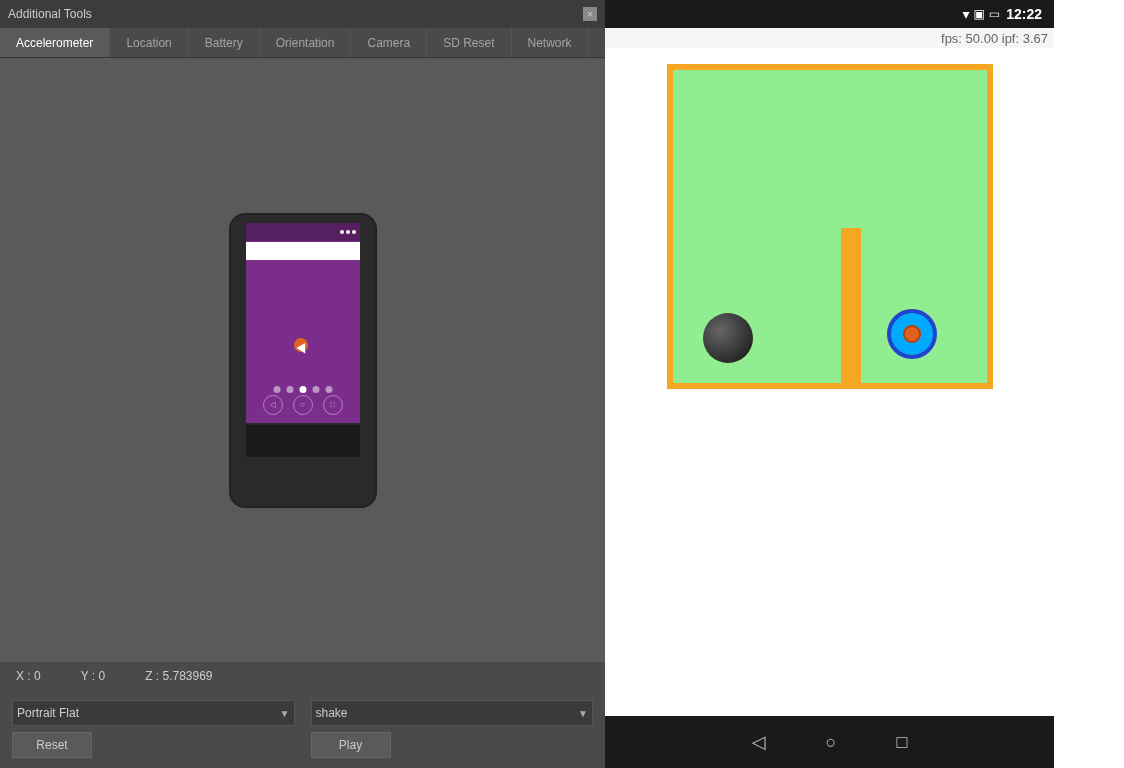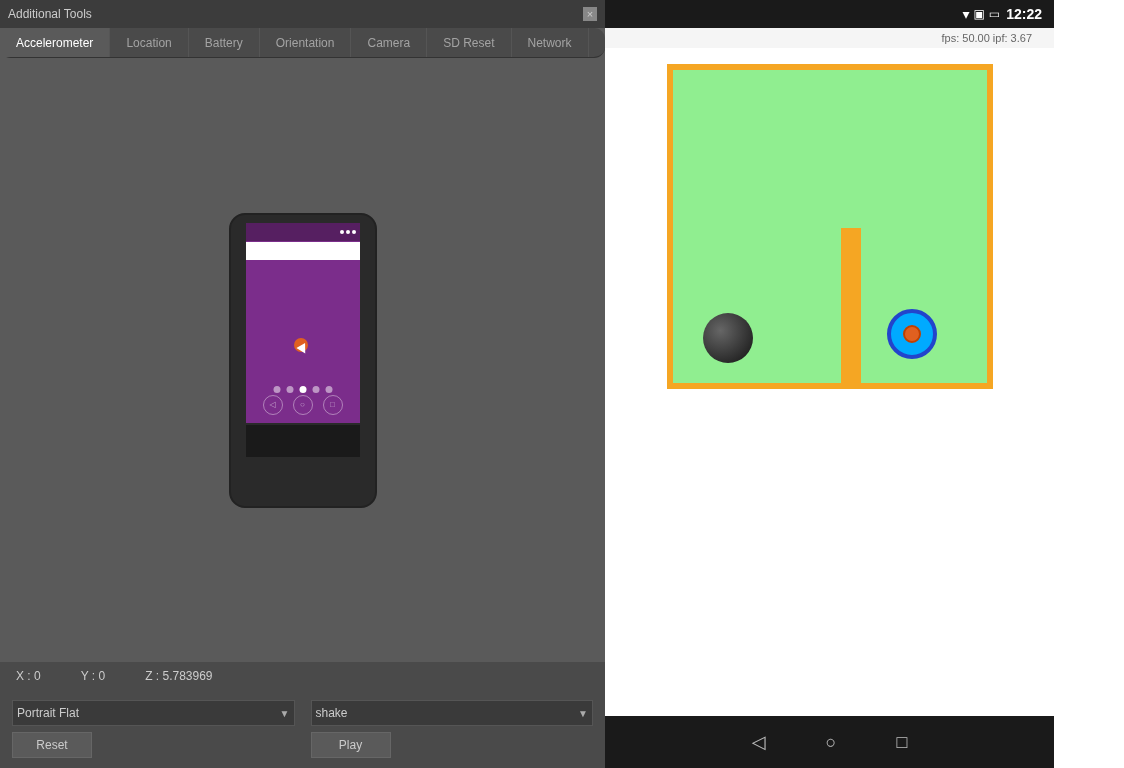--- a/index.html
+++ b/index.html
@@ -35,21 +35,20 @@
       display: flex; align-items: center; justify-content: center;
     }
 
     
     #tab-bar {
       background: #4a4a4a;
       height: 30px;
       display: flex;
       align-items: stretch;
       border-bottom: 1px solid #333;
-      border-radius: 11px;
     }
     .tab {
       padding: 0 16px;
       display: flex;
       align-items: center;
       color: #a3a3a3;
       font-size: 12px;
       cursor: pointer;
       border-right: 1px solid #555;
     }
@@ -249,22 +248,22 @@
       color: #fff;
       font-size: 14px;
       font-weight: bold;
     }
     #fps-bar {
       height: 20px;
       background: #f5f5f5;
       display: flex;
       align-items: center;
       justify-content: flex-end;
-      padding: 0 22px;
-      font-size: 11px;
+      padding: 0 6px;
+      font-size: 13px;
       color: #666;
     }
     #game-area {
       flex: 1;
       background: #fff;
       display: flex;
       align-items: flex-start;
       justify-content: center;
       padding: 16px 0 0 0;
       position: relative;

